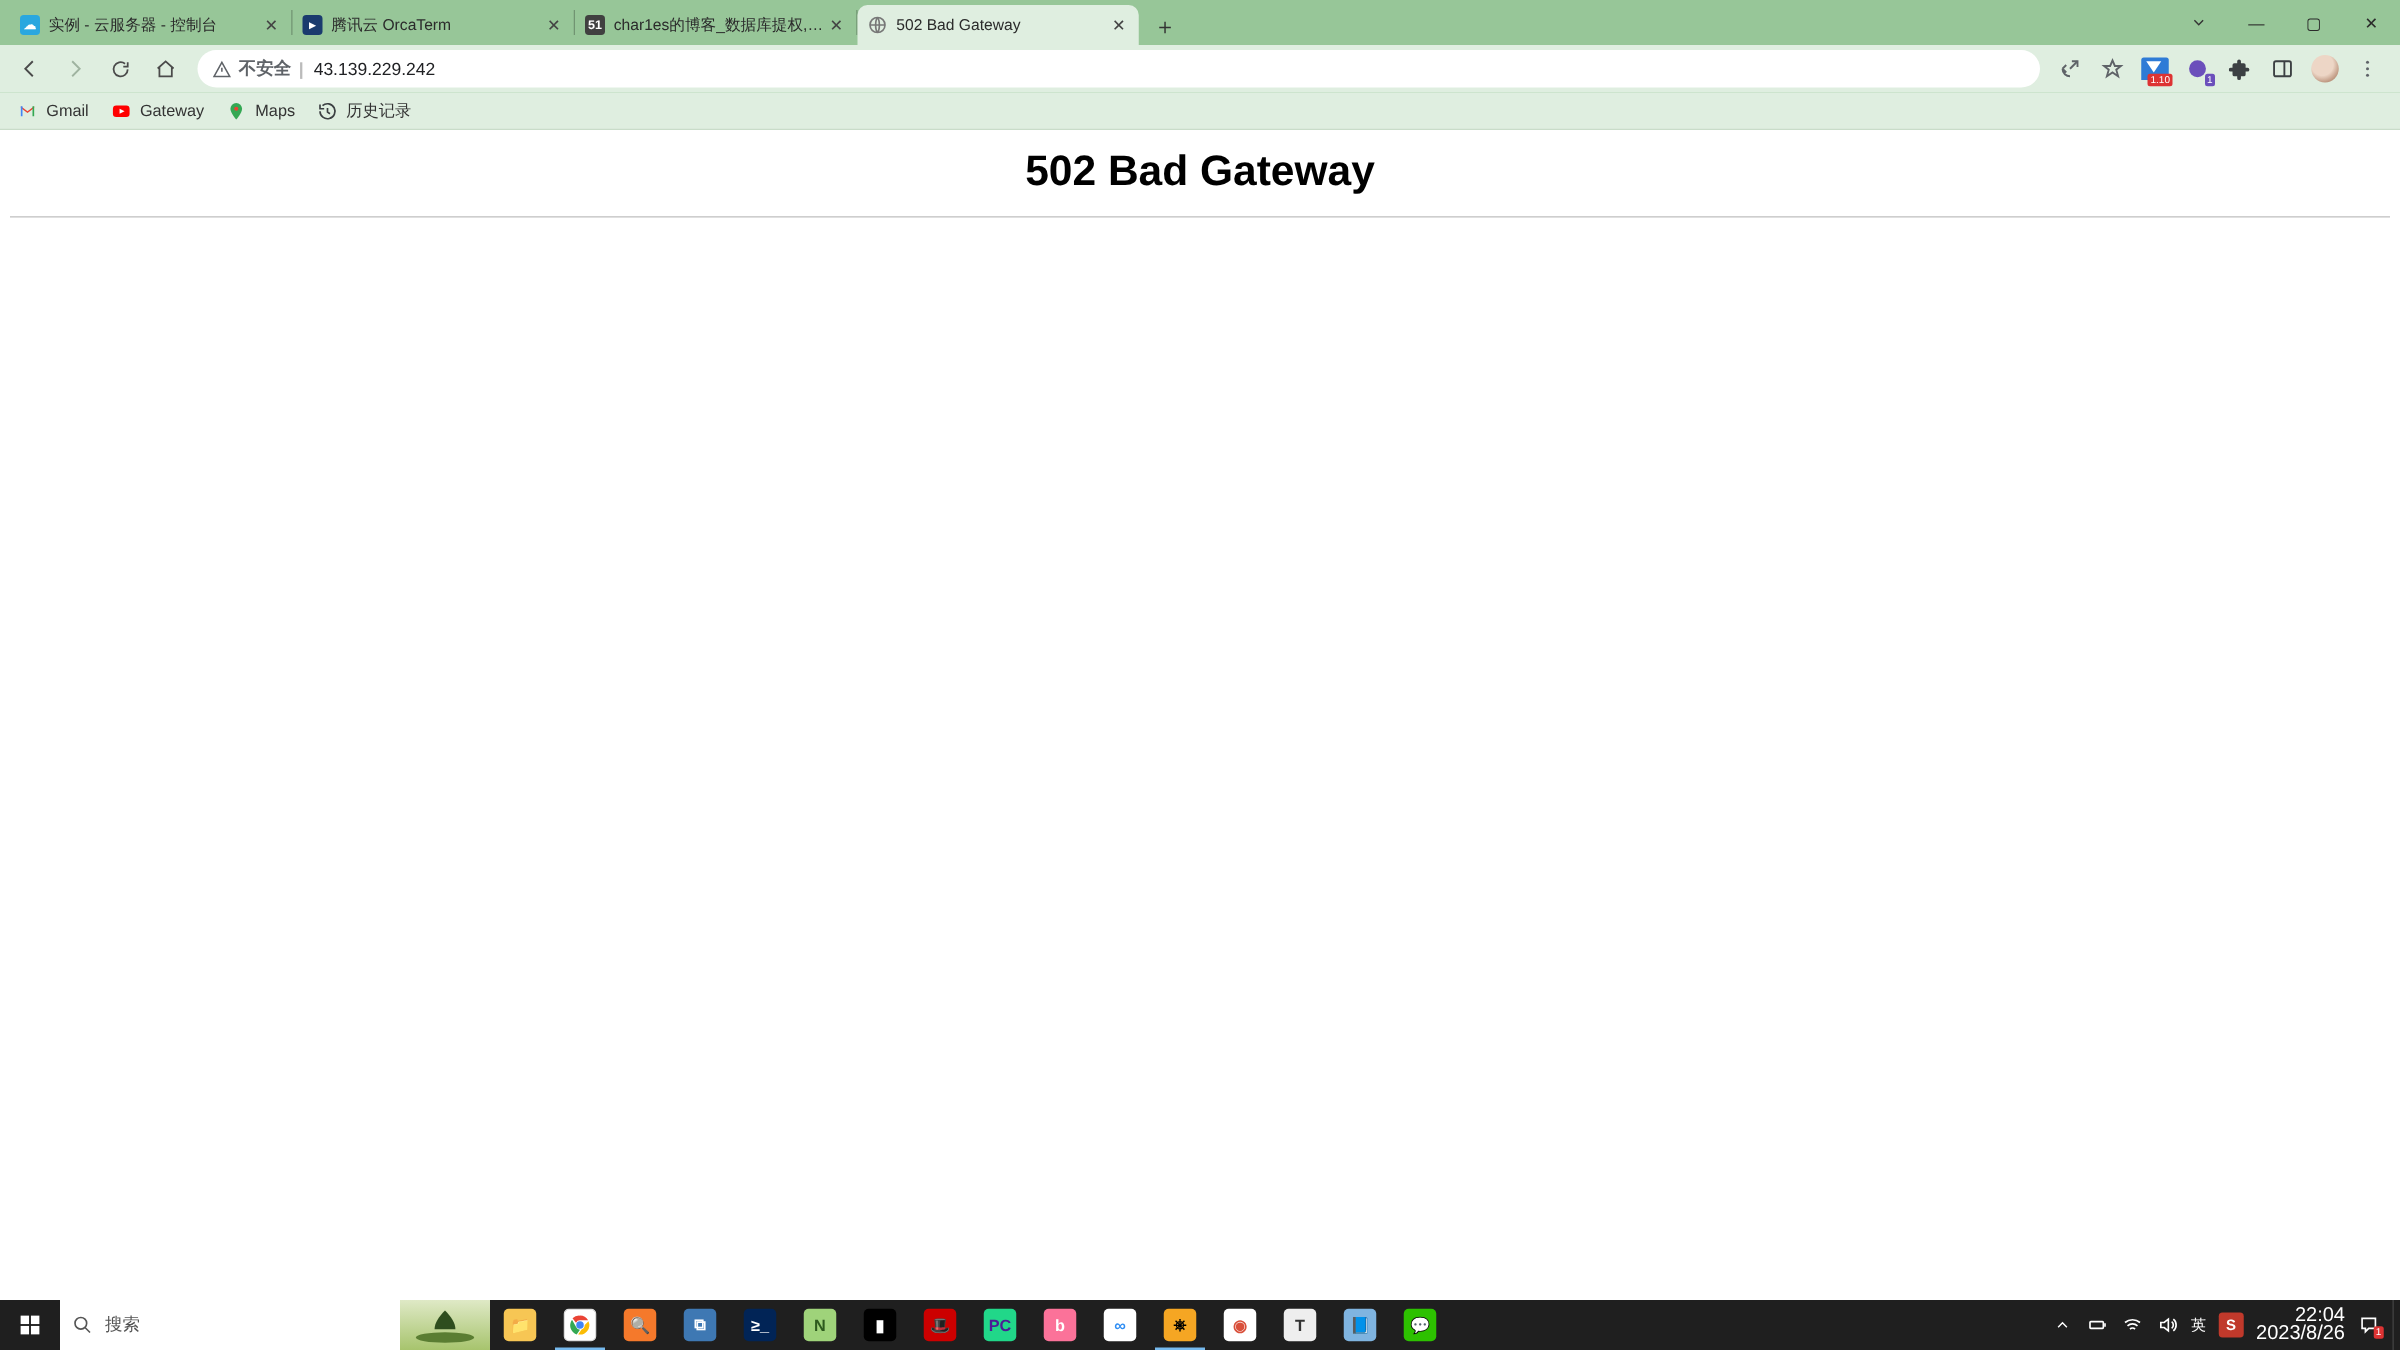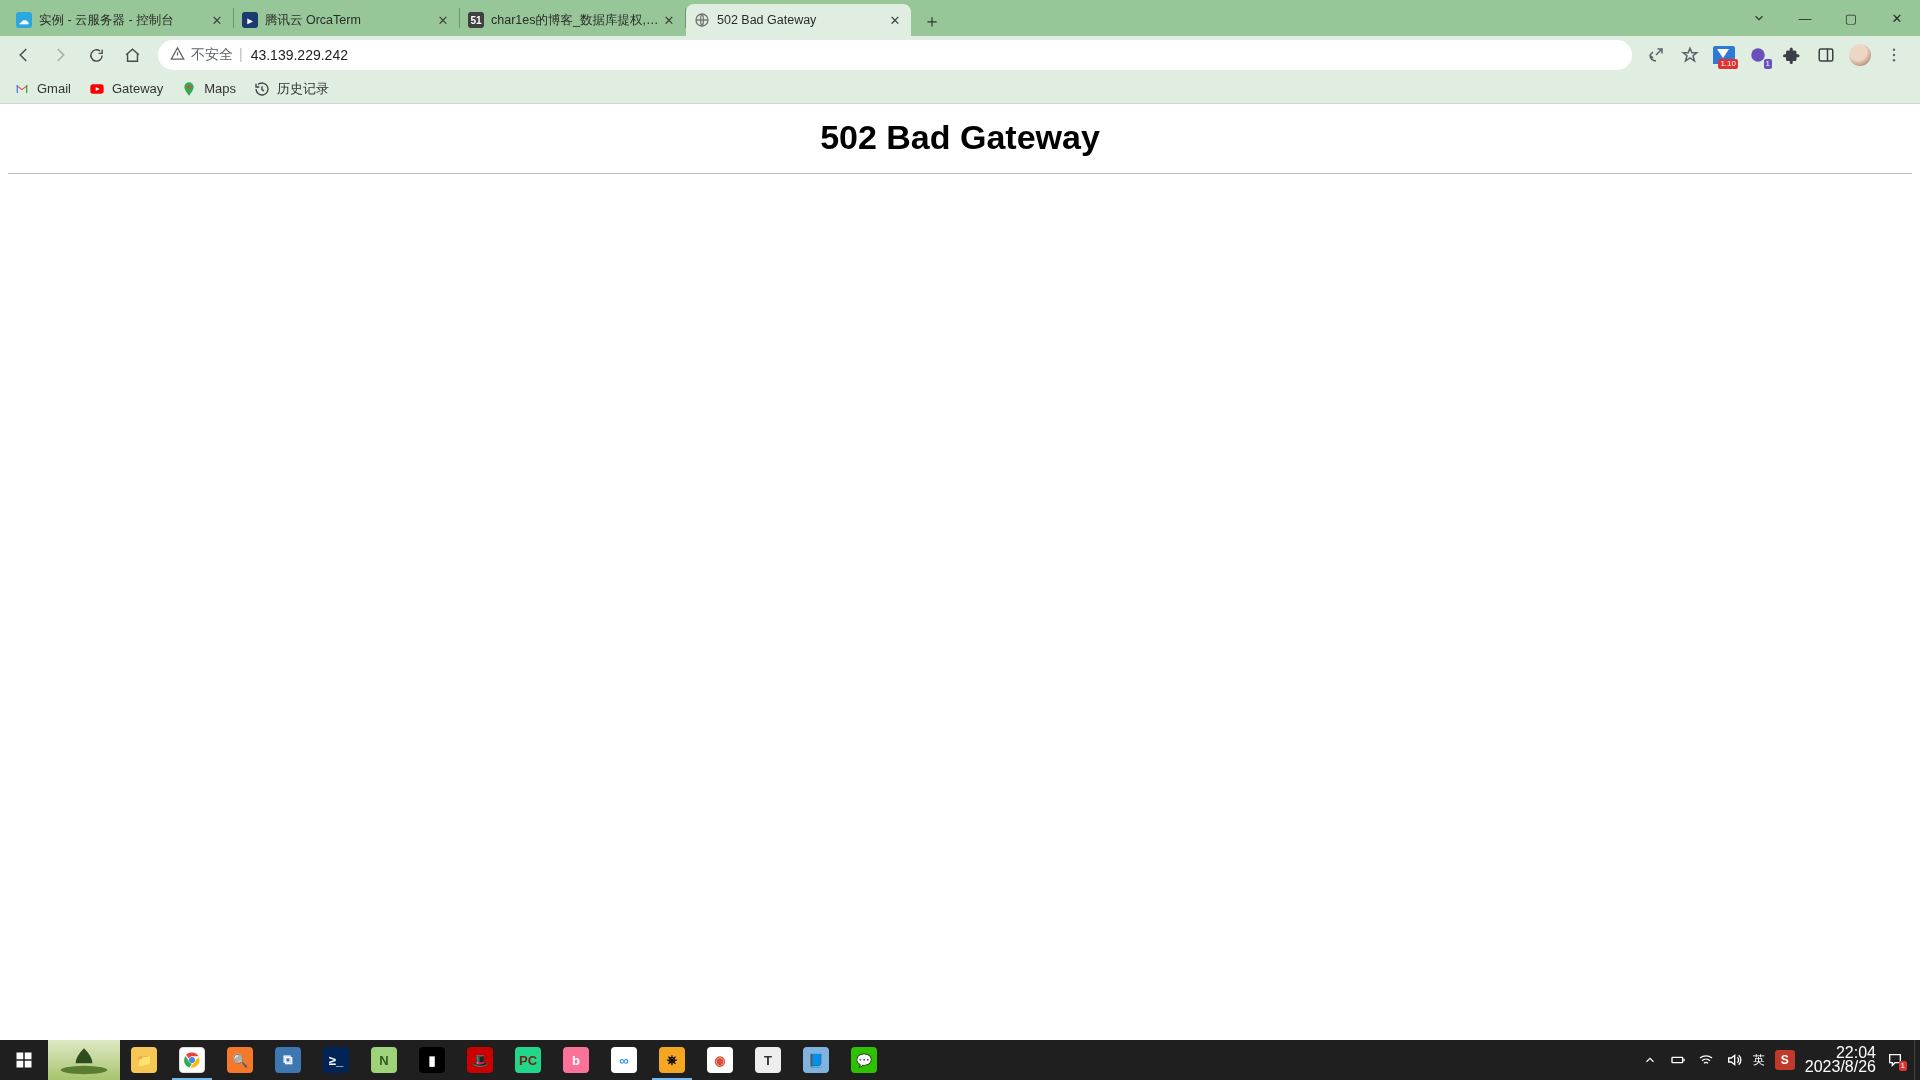--- a/index.html
+++ b/index.html
@@ -29,21 +29,21 @@
 .win-controls .wc { width: 46px; height: 36px; display: flex; align-items: center; justify-content: center;
   color: #2b2b2b; font-size: 13px; }
 
 
 .addr-row { height: 38px; background: #dfeee0; display: flex; align-items: center; padding: 0 8px; gap: 4px; }
 .nav-btn { width: 32px; height: 32px; display: flex; align-items: center; justify-content: center;
   color: #555; font-size: 17px; border-radius: 50%; }
 .nav-btn.disabled { color: #a5b8a6; }
 .omnibox { flex: 1; height: 30px; background: #fff; border-radius: 15px; display: flex; align-items: center;
   padding: 0 12px; font-size: 14px; color: #3b3b3b; gap: 8px; margin: 0 6px; }
-.omnibox .sec { display: flex; align-items: flex-start; gap: 6px; color: #5f6368; }
+.omnibox .sec { display: flex; align-items: center; gap: 6px; color: #5f6368; font-weight: bold; }
 .omnibox .sec .divider { color: #bbb; }
 .omnibox .sec svg { width: 15px; height: 15px; }
 .omnibox .url { color: #202124; }
 .right-icons { display: flex; align-items: center; gap: 6px; padding-right: 4px; }
 .ext-btn { width: 28px; height: 28px; display: flex; align-items: center; justify-content: center; position: relative; }
 .ext-btn svg { width: 18px; height: 18px; }
 .badge { position: absolute; bottom: 0; right: 0; background: #d33; color: #fff; font-size: 8px;
   padding: 0 2px; border-radius: 2px; line-height: 10px; }
 
 
@@ -268,20 +268,27 @@
 
 <div class="taskbar">
   <div class="start">
     <svg viewBox="0 0 24 24">
         <rect x="2" y="2" width="9" height="9" fill="#fff"></rect>
         <rect x="13" y="2" width="9" height="9" fill="#fff"></rect>
         <rect x="2" y="13" width="9" height="9" fill="#fff"></rect>
         <rect x="13" y="13" width="9" height="9" fill="#fff"></rect>
       </svg>
   </div>
+  <div class="search-box">
+    <svg viewBox="0 0 24 24" fill="none" stroke="#555" stroke-width="2">
+        <circle cx="10" cy="10" r="7"></circle>
+        <path d="M21 21l-6-6"></path>
+      </svg>
+    <span>搜索</span>
+  </div>
   <div class="wallpaper-strip">
     <svg class="tree" viewBox="0 0 60 36">
         <ellipse cx="30" cy="30" rx="28" ry="5" fill="#5a7d32"></ellipse>
         <path d="M30 4c-6 6-10 12-10 18h20c0-6-4-12-10-18z" fill="#2e4d1e"></path>
       </svg>
   </div>
 
   <div class="task-apps">
     <div class="app">
         <span class="tile" style="background:#f7c654">📁</span>
@@ -309,21 +316,21 @@
     <div class="app">
         <span class="tile" style="background:#9fd37a;color:#2e5b1e">N</span>
       </div>
     <div class="app">
         <span class="tile" style="background:#000">▮</span>
       </div>
     <div class="app">
         <span class="tile" style="background:#cc0000">🎩</span>
       </div>
     <div class="app">
-        <span class="tile" style="background:#21d789;color:#7f1d1d">PC</span>
+        <span class="tile" style="background:#21d789;color:#4c1d95">PC</span>
       </div>
     <div class="app">
         <span class="tile" style="background:#fb7299">b</span>
       </div>
     <div class="app">
         <span class="tile" style="background:#fff;color:#2f8ef4">∞</span>
       </div>
     <div class="app active">
         <span class="tile" style="background:#f5a623;color:#000">⎈</span>
       </div>

